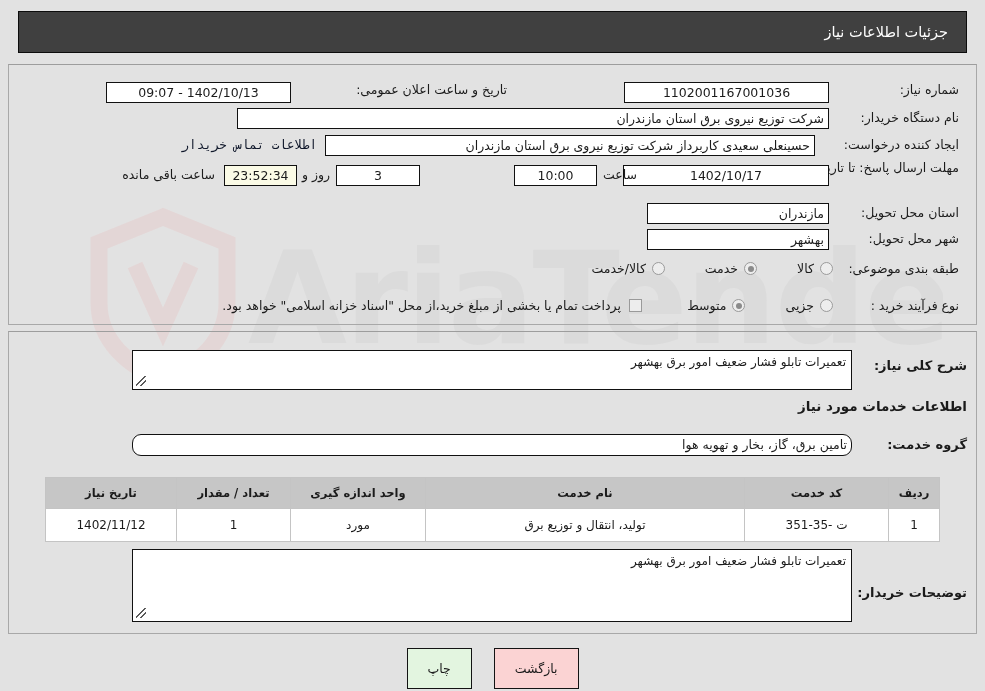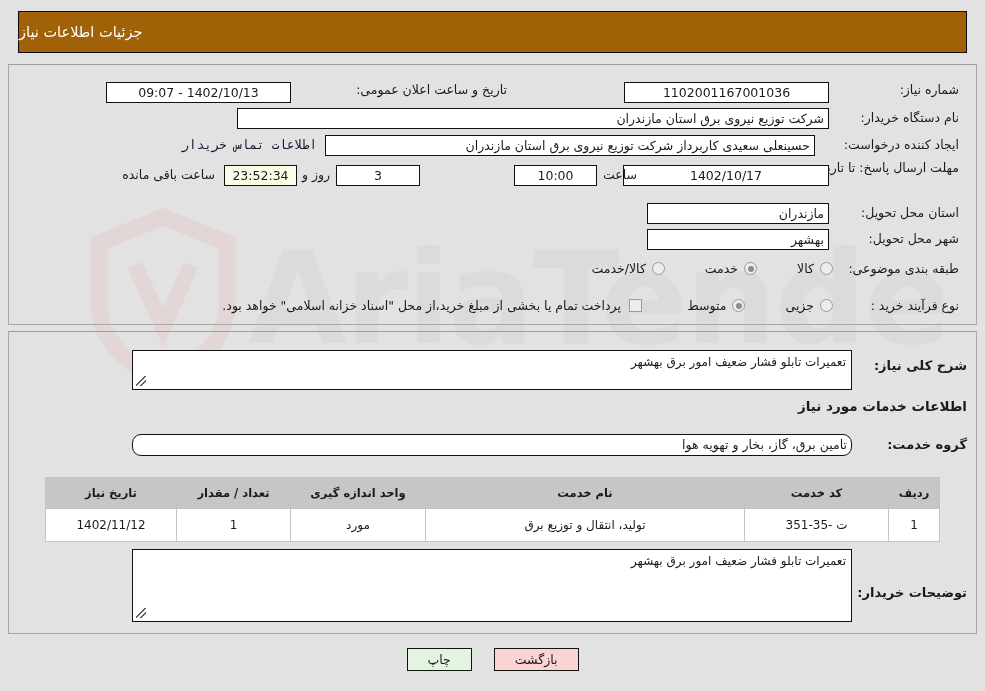--- a/index.html
+++ b/index.html
@@ -29,26 +29,26 @@
     align-items: center;
     justify-content: center;
   }
   #watermark svg { opacity: .30; }
 
   
   .title-bar {
     position: absolute;
     left: 18px; right: 18px; top: 11px;
     height: 42px;
-    background: #a16207;
+    background: #404040;
     border: 1px solid #0c0c0c;
     box-sizing: border-box;
     display: flex;
     align-items: center;
-    justify-content: flex-end;
+    justify-content: flex-start;
     padding-right: 18px;
   }
   .title-bar .t {
     color: #ffffff;
     font-size: 14.5px;
   }
 
   
   .panel {
     position: absolute;
@@ -188,21 +188,21 @@
     position: absolute;
     left: 0; right: 0; top: 648px;
     display: flex;
     justify-content: center;
     gap: 22px;
     z-index: 3;
   }
   .btn {
     border: 1px solid #131313;
     font-size: 12.5px;
-    padding: 3px 20px;
+    padding: 12px 20px;
     cursor: pointer;
     font-family: "DejaVu Sans", "Liberation Sans", sans-serif;
     color: #1b1b1b;
   }
   .btn-print  { background: #e3f5e0; }
   .btn-back   { background: #fbd3d3; }
 </style>
 </head>
 <body>
 

